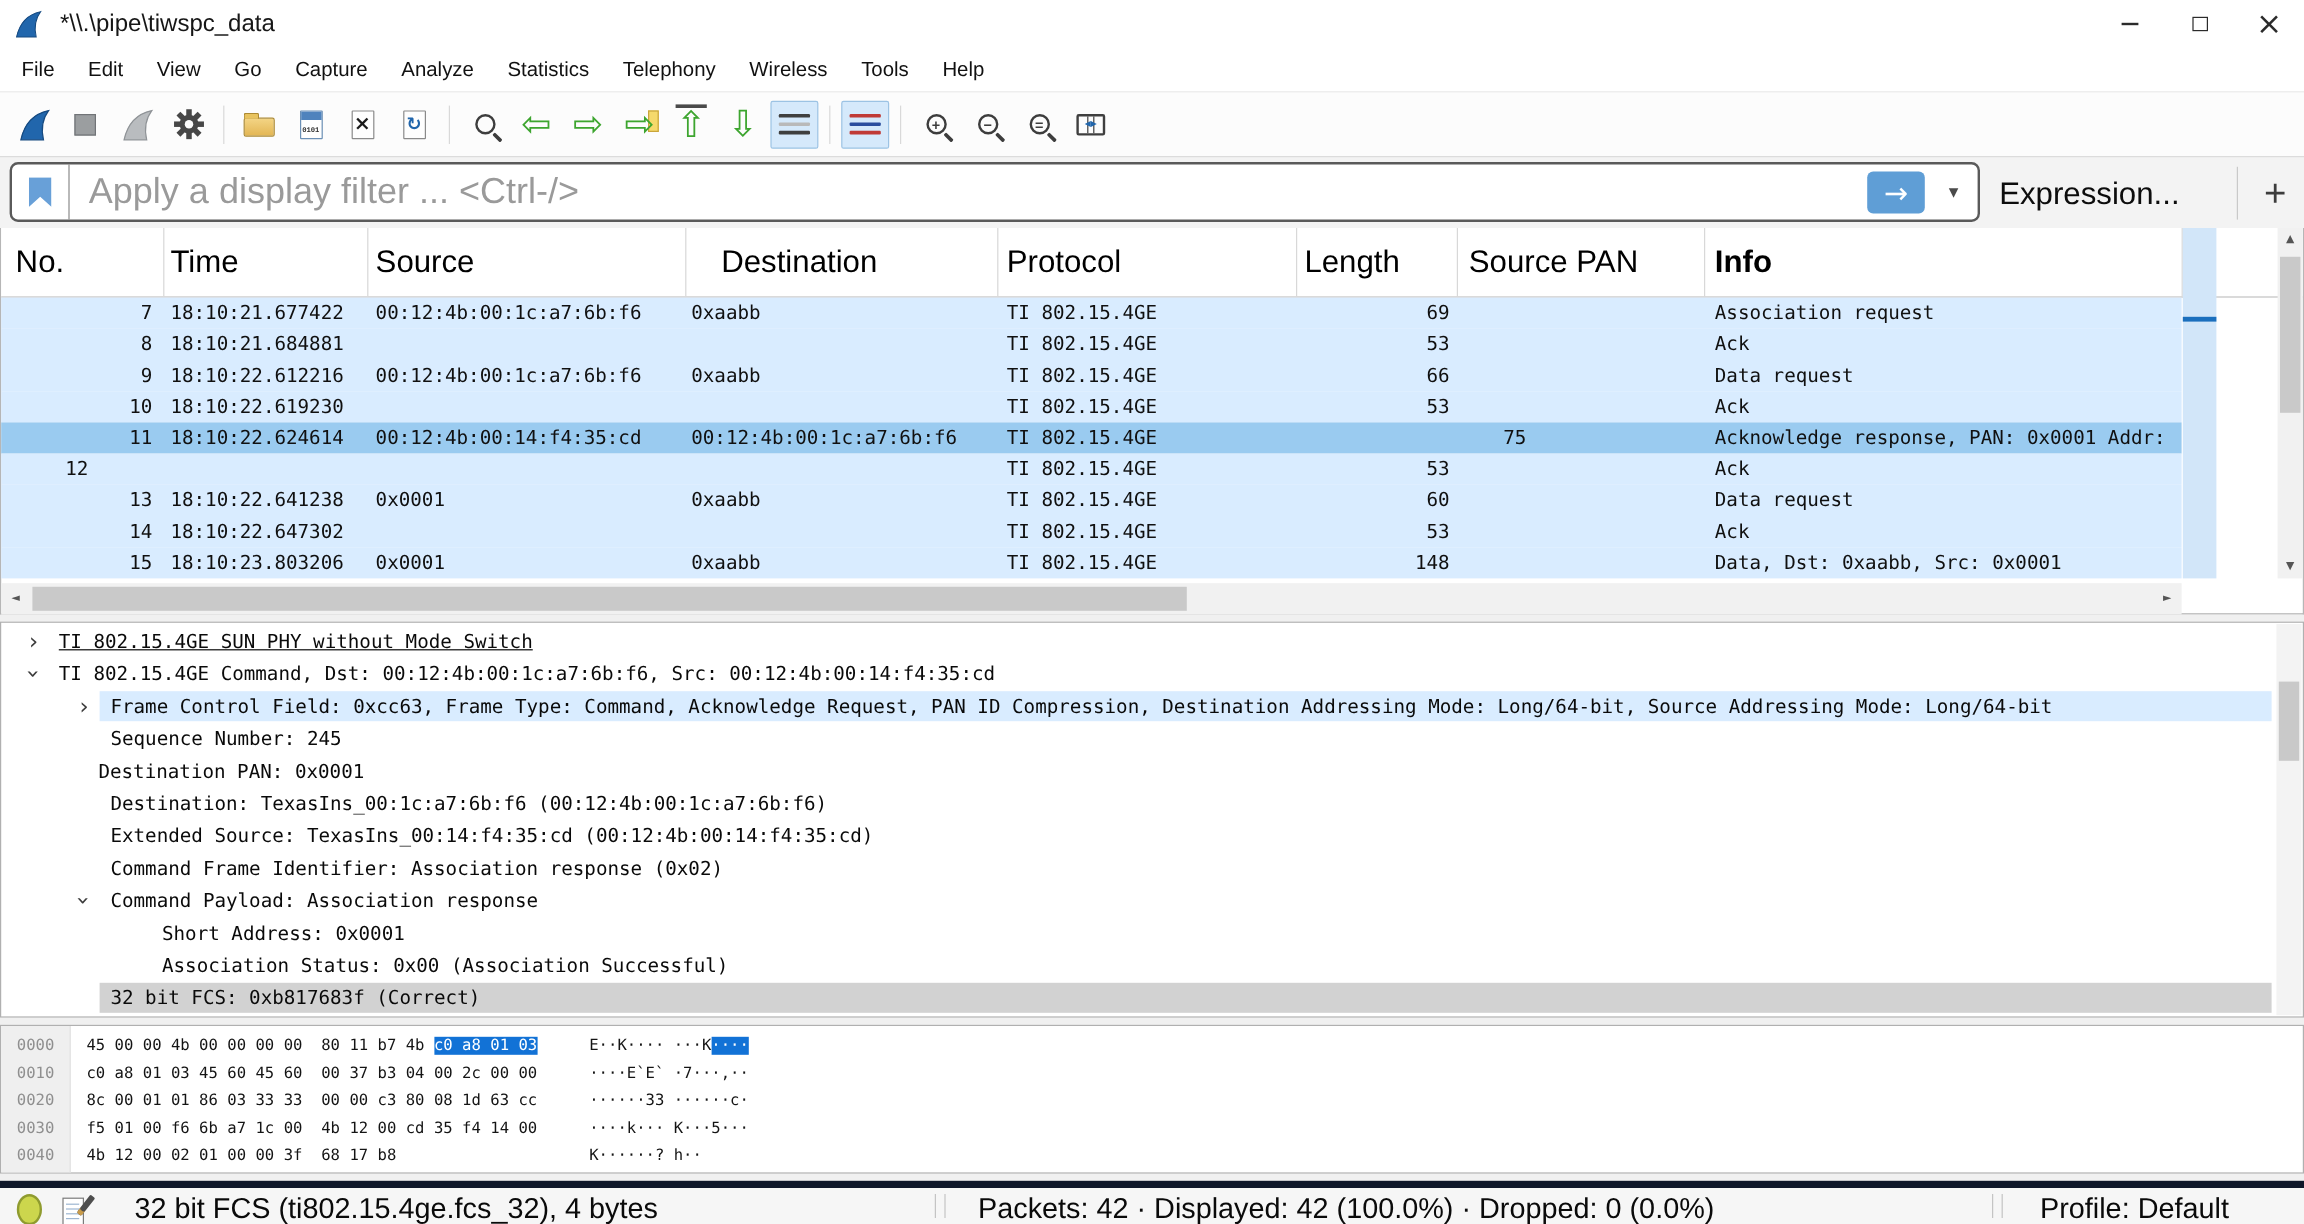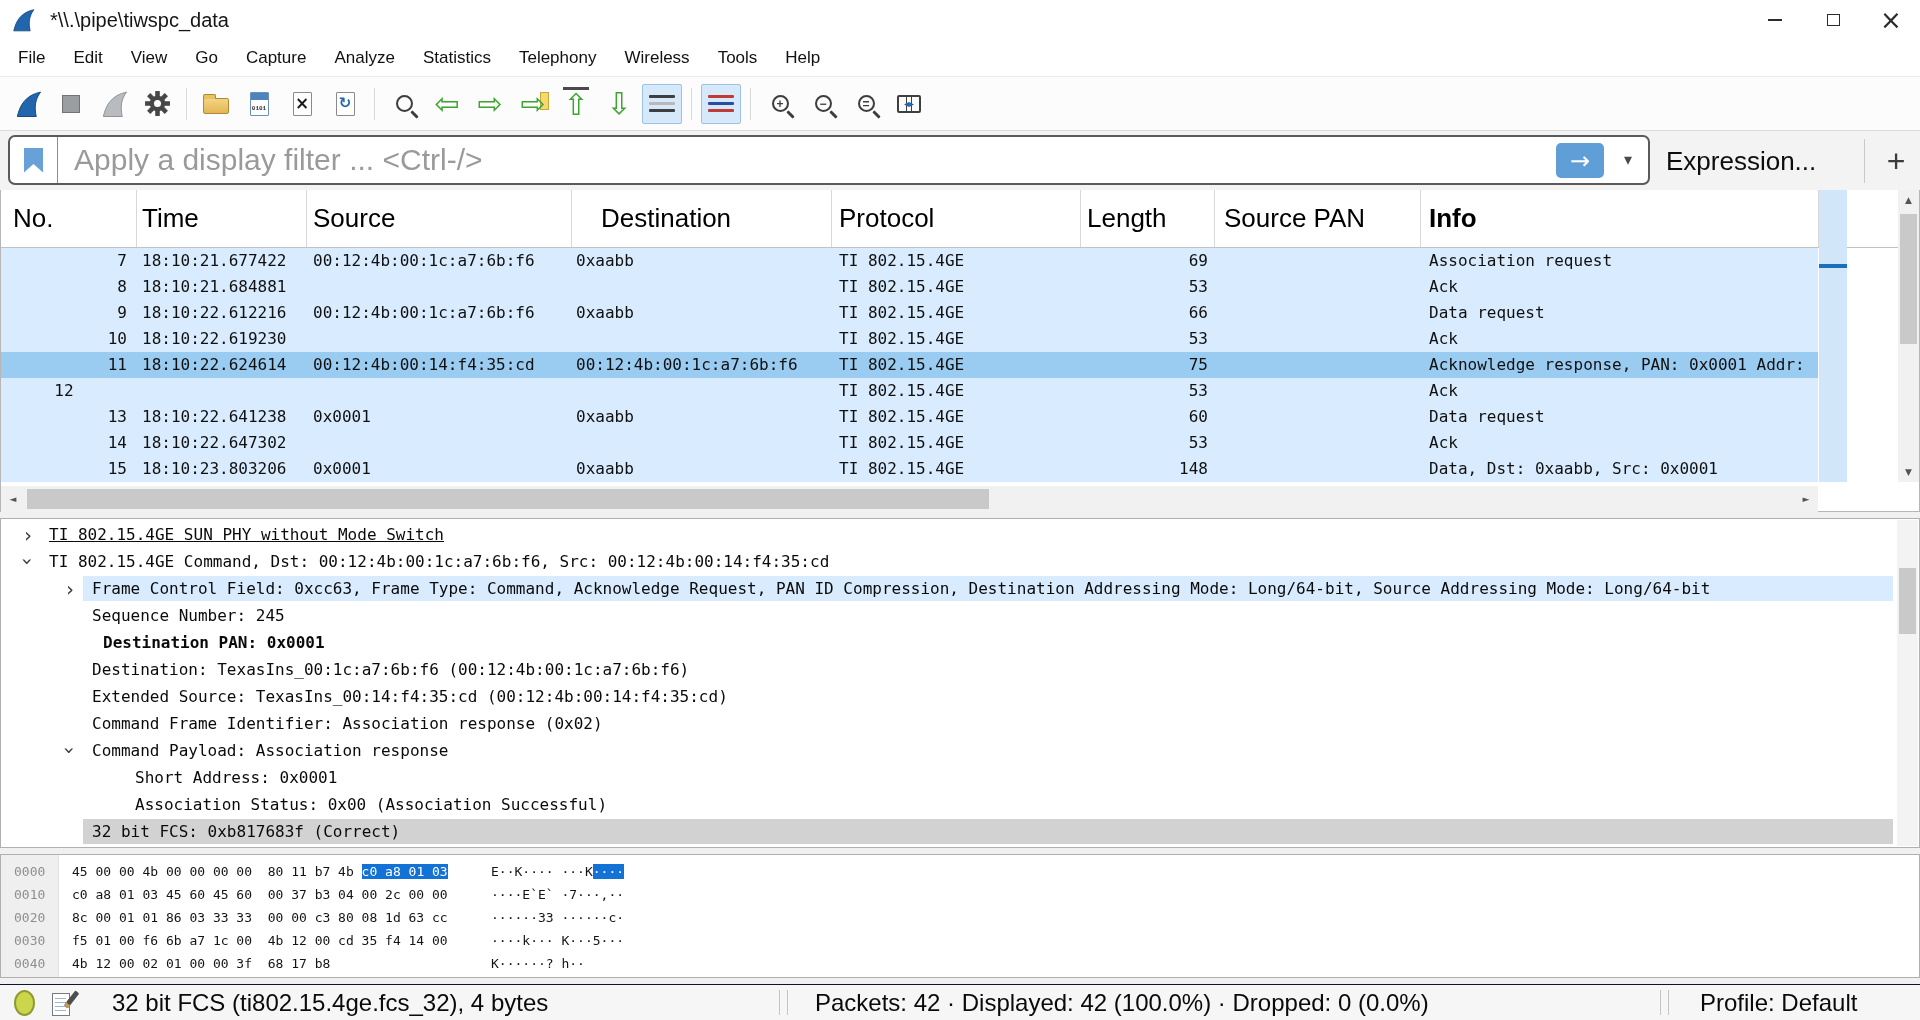--- a/index.html
+++ b/index.html
@@ -106,21 +106,21 @@
   #hex-pane{position:absolute;top:854px;left:0;width:1920px;height:124px;background:#fff;border:1px solid #b0b0b0}
   #hex-off-strip{position:absolute;left:0;top:0;bottom:0;width:58px;background:#efefef;border-right:1px solid #e2e2e2}
   #hex-rows{position:absolute;top:5px;left:0;width:1918px}
   .hrow{position:relative;height:23px;line-height:23px;font-size:13px;font-family:"DejaVu Sans Mono","Liberation Mono",monospace;white-space:pre}
   .hoff{position:absolute;left:13px;color:#8f8f8f}
   .hhex{position:absolute;left:71px;color:#141414}
   .hasc{position:absolute;left:490px;color:#141414}
   .hsel{background:#1272d6;color:#fff}
 
   
-  #statusbar{position:absolute;top:984px;left:0;width:1920px;height:36px;background:#f6f6f6;border-top:1px solid #0f172a}
+  #statusbar{position:absolute;top:984px;left:0;width:1920px;height:36px;background:#f6f6f6;border-top:6px solid #0f172a}
   #expert-btn{position:absolute;left:14px;top:4px;width:23px;height:28px;background:transparent;border:none}
   #expert-btn i{display:block;width:21px;height:26px;border-radius:50%;background:#ccd64d;border:2px solid #8f9b2f}
   #note-btn{position:absolute;left:52px;top:6px;width:26px;height:26px;background:transparent;border:none}
   .note{display:block;width:18px;height:23px;background:#fff;border:1px solid #7a7a7a;position:relative}
   .note:before{content:"";position:absolute;left:2px;top:4px;width:11px;height:1.5px;background:#9db6d2;box-shadow:0 4px 0 #9db6d2,0 8px 0 #9db6d2,0 12px 0 #9db6d2}
   .note:after{content:"";position:absolute;right:-5px;top:-4px;width:5px;height:19px;background:#4e4e4e;transform:rotate(38deg);border-radius:1px 1px 2px 2px;box-shadow:inset 0 -4px 0 #c89b4a}
   .st-text{position:absolute;top:0;height:35px;line-height:35px;font-size:24px;color:#0a0a0a;white-space:nowrap}
   #st-field{left:112px}
   #st-packets{left:815px}
   #st-profile{left:1700px}
@@ -379,21 +379,21 @@
         <span class="cell" style="left: 1079px; width: 128px; text-align: right;">53</span>
         <span class="cell" style="left: 1223px; width: 194px;"></span>
         <span class="cell" style="left: 1428px; width: 387px;">Ack</span>
       </div>
       <div class="plrow sel" style="top: 104px;">
         <span class="cell" style="left: 0px; width: 126px; text-align: right;">11</span>
         <span class="cell" style="left: 141px; width: 162px;">18:10:22.624614</span>
         <span class="cell" style="left: 312px; width: 256px;">00:12:4b:00:14:f4:35:cd</span>
         <span class="cell" style="left: 575px; width: 260px;">00:12:4b:00:1c:a7:6b:f6</span>
         <span class="cell" style="left: 838px; width: 238px;">TI 802.15.4GE</span>
-        <span class="cell" style="left: 1079px; width: 128px; text-align: right;">75</span>
+        <span class="cell" style="left: 1143px; width: 128px; text-align: right;">75</span>
         <span class="cell" style="left: 1223px; width: 194px;"></span>
         <span class="cell" style="left: 1428px; width: 387px;">Acknowledge response, PAN: 0x0001 Addr:</span>
       </div>
       <div class="plrow" style="top: 130px;">
         <span class="cell" style="left: 0px; width: 126px; text-align: center;">12</span>
         <span class="cell" style="left: 141px; width: 162px; margin-top: 24px;">18:10:22.633039</span>
         <span class="cell" style="left: 312px; width: 256px;"></span>
         <span class="cell" style="left: 575px; width: 260px;"></span>
         <span class="cell" style="left: 838px; width: 238px;">TI 802.15.4GE</span>
         <span class="cell" style="left: 1079px; width: 128px; text-align: right;">53</span>
@@ -458,21 +458,21 @@
       </div>
       <div class="dl hl-blue">
         <span class="band" style="left: 82px;"></span>
         <span class="exp" style="left: 62px;"></span>
         <span class="dtx" style="left: 91px;">Frame Control Field: 0xcc63, Frame Type: Command, Acknowledge Request, PAN ID Compression, Destination Addressing Mode: Long/64-bit, Source Addressing Mode: Long/64-bit</span>
       </div>
       <div class="dl">
         <span class="dtx" style="left: 91px;">Sequence Number: 245</span>
       </div>
       <div class="dl">
-        <span class="dtx" style="left: 102px; font-weight: bold;">Destination PAN: 0x0001</span>
+        <span class="dtx" style="left: 81px;">Destination PAN: 0x0001</span>
       </div>
       <div class="dl">
         <span class="dtx" style="left: 91px;">Destination: TexasIns_00:1c:a7:6b:f6 (00:12:4b:00:1c:a7:6b:f6)</span>
       </div>
       <div class="dl">
         <span class="dtx" style="left: 91px;">Extended Source: TexasIns_00:14:f4:35:cd (00:12:4b:00:14:f4:35:cd)</span>
       </div>
       <div class="dl">
         <span class="dtx" style="left: 91px;">Command Frame Identifier: Association response (0x02)</span>
       </div>

